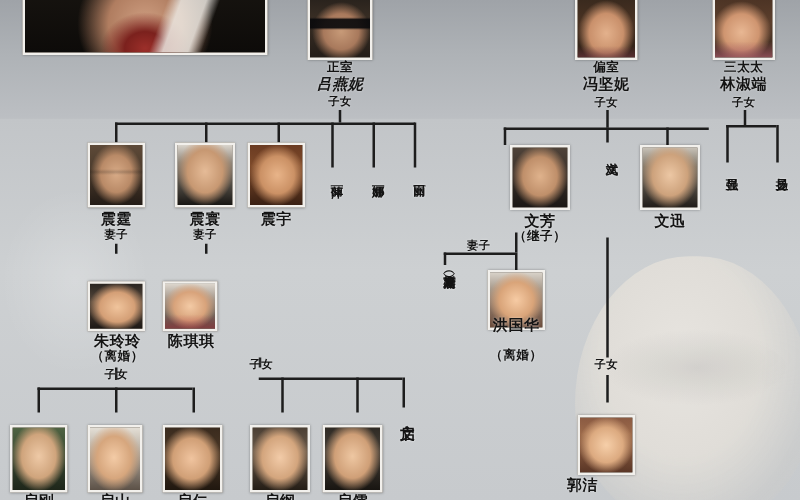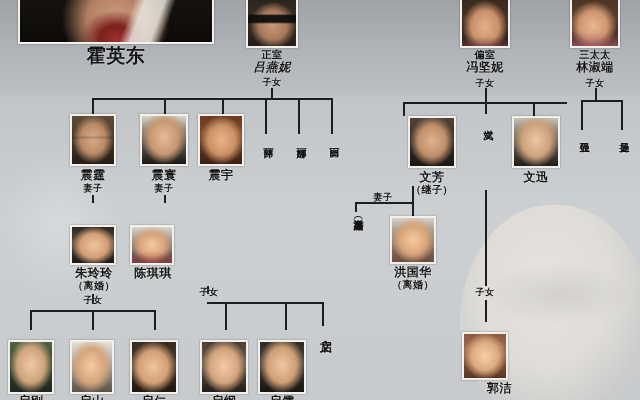--- a/index.html
+++ b/index.html
@@ -58,21 +58,20 @@
   <div class="wm-ghost"></div>
   <div class="wm-face"></div>
 
   <div class="ph" style="left:18px;top:-42px;width:196px;height:86px;">
     <i style="background:
         radial-gradient(circle at 50% 72%, #cf9f82 0%, #b07d60 26%, rgba(176,125,96,0) 48%),
         linear-gradient(180deg,#2c2822 0%,#16130f 42%,#0d0b09 100%);"></i>
     <i style="background:radial-gradient(ellipse at 50% 96%, #9c2f2a 0%, #7b211d 12%, rgba(123,33,29,0) 26%);"></i>
     <i style="background:linear-gradient(110deg, rgba(255,255,255,0) 58%, rgba(236,232,226,.85) 63%, rgba(236,232,226,.85) 72%, rgba(255,255,255,0) 77%);"></i>
   </div>
-  <div class="lb title" style="left:56px;top:46px;width:120px;">霍英东</div>
 
   <div class="ph" style="left:246px;top:-2px;width:52px;height:50px;">
     <i style="background:linear-gradient(180deg,#2a231d 0%,#3a2f25 35%,#241d18 100%);"></i>
     <i style="background:radial-gradient(ellipse at 52% 55%, #c79a78 0%, #a8795c 40%, rgba(168,121,92,0) 66%);"></i>
     <i style="background:linear-gradient(180deg, rgba(0,0,0,0) 30%, rgba(10,10,12,.92) 34%, rgba(10,10,12,.92) 48%, rgba(0,0,0,0) 52%);"></i>
   </div>
   <div class="lb sm" style="left:244px;top:50px;width:56px;">正室</div>
   <div class="lb nm" style="left:238px;top:61px;width:68px;font-style:italic;">吕燕妮</div>
   <div class="lb xs" style="left:248px;top:78px;width:48px;">子女</div>
 
@@ -169,32 +168,32 @@
   <div class="ln lnv" style="left:355px;top:202px;height:10px;"></div>
   <div class="ln lnv" style="left:412px;top:202px;height:14px;"></div>
   <div class="lb xs" style="left:362px;top:193px;width:42px;">妻子</div>
 
   <div class="vlb sm" style="left:349px;top:212px;width:14px;">袁嘉（离婚）</div>
 
   <div class="ph" style="left:390px;top:216px;width:46px;height:48px;">
     <i style="background:linear-gradient(180deg,#d8d2c9 0%,#a79a8c 30%,#6b4b3a 100%);"></i>
     <i style="background:radial-gradient(ellipse at 50% 50%, #f6cba4 0%, #d9a479 46%, rgba(217,164,121,0) 74%);"></i>
   </div>
-  <div class="lb nm" style="left:382px;top:266px;width:62px;">洪国华</div>
+  <div class="lb nm" style="left:382px;top:254px;width:62px;">洪国华</div>
   <div class="lb sm" style="left:382px;top:280px;width:62px;">（离婚）</div>
 
   <div class="ln lnv" style="left:485px;top:190px;height:96px;"></div>
   <div class="lb xs" style="left:462px;top:288px;width:46px;">子女</div>
   <div class="ln lnv" style="left:485px;top:300px;height:22px;"></div>
 
   <div class="ph" style="left:462px;top:332px;width:46px;height:48px;">
     <i style="background:linear-gradient(180deg,#8a5a42 0%,#9c6a4a 30%,#5a3626 100%);"></i>
     <i style="background:radial-gradient(ellipse at 50% 50%, #f6cfa9 0%, #dcaa80 45%, rgba(220,170,128,0) 74%);"></i>
   </div>
-  <div class="lb nm" style="left:458px;top:382px;width:54px;text-align:right;">郭洁</div>
+  <div class="lb nm" style="left:439px;top:382px;width:54px;">郭洁</div>
 
   <div class="ln lnv" style="left:595px;top:88px;height:12px;"></div>
   <div class="ln lnh" style="left:581px;top:100px;width:40px;"></div>
   <div class="ln lnv" style="left:581px;top:100px;height:30px;"></div>
   <div class="ln lnv" style="left:621px;top:100px;height:30px;"></div>
   <div class="vlb sm" style="left:575px;top:134px;width:14px;">显强</div>
   <div class="vlb sm" style="left:615px;top:134px;width:14px;">显扬</div>
 
   <div class="ln lnv" style="left:92px;top:294px;height:10px;"></div>
   <div class="lb xs" style="left:70px;top:296px;width:46px;">子女</div>

